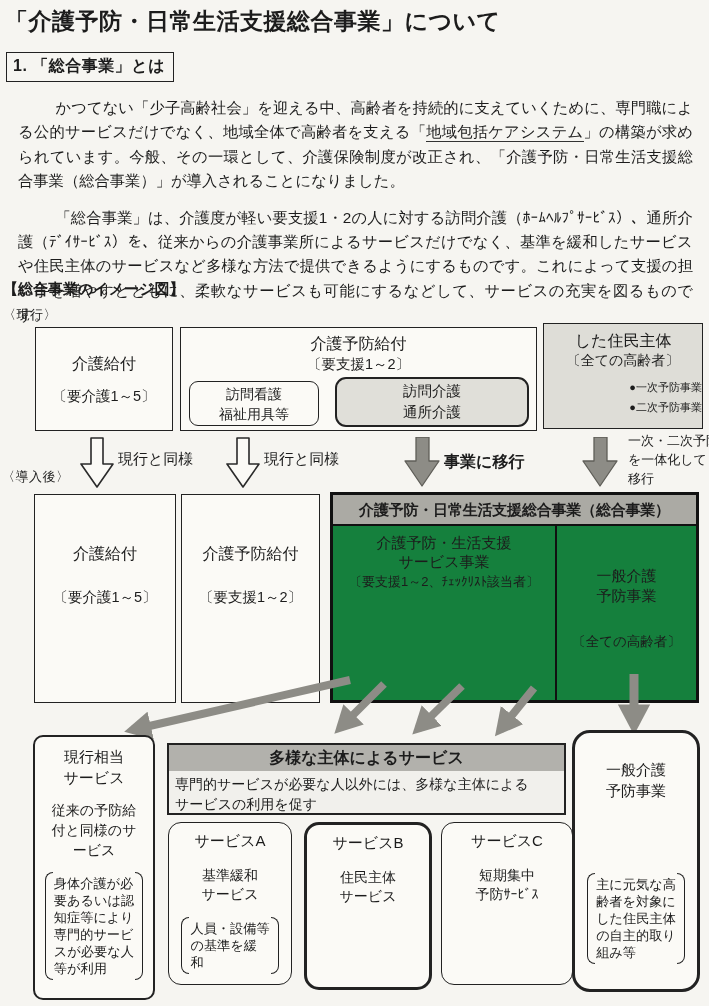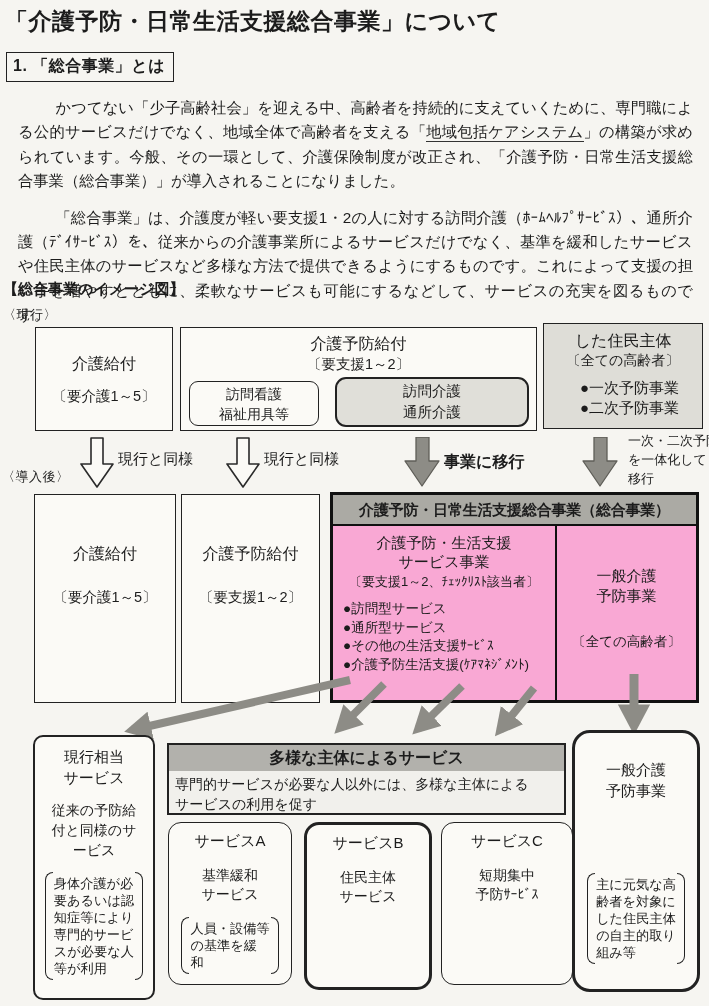--- a/index.html
+++ b/index.html
@@ -51,32 +51,32 @@
     position:absolute;left:8px;top:53px;width:130px;height:45px;
     border:1.6px solid #222;border-radius:9px;background:#fbfaf6;
     font-size:14px;line-height:20px;box-sizing:border-box;padding-top:2px;
   }
   .inner2{
     position:absolute;left:154px;top:49px;width:194px;height:50px;
     border:2.6px solid #222;border-radius:11px;background:#e0dfd9;
     font-size:14.5px;line-height:21px;box-sizing:border-box;padding-top:2px;
   }
   .g3{left:543px;top:323px;width:160px;height:106px;padding-top:6px;background:#deddd7;}
-  .g3 .blts{margin-top:9px;text-align:center;padding-left:13px;font-size:15px;line-height:19.5px;}
+  .g3 .blts{margin-top:9px;text-align:right;padding-left:13px;font-size:11px;line-height:19.5px;}
   
   .tr-label{font-size:15px;}
   .tr-label-b{font-size:16px;font-weight:bold;}
   .unify-label{font-size:13px;line-height:19px;width:95px;}
   
   .a1{left:34px;top:494px;width:142px;height:209px;padding-top:48px;}
   .a1 .bs{margin-top:24px;}
   .a2{left:181px;top:494px;width:139px;height:209px;padding-top:48px;}
   .a2 .bs{margin-top:24px;}
   .sogo{left:330px;top:492px;width:369px;height:211px;border:3px solid #111;
-        background:#f9a8d4;box-sizing:border-box;}
+        background:#15803d;box-sizing:border-box;}
   .sogo-header{
     height:29px;line-height:29px;background:#abaaa4;
     border-bottom:2.2px solid #111;
     font-size:15px;font-weight:bold;text-align:center;letter-spacing:-.2px;
   }
   .sogo-body{display:flex;height:calc(100% - 31px);}
   .sogo-left{width:222px;box-sizing:border-box;padding-top:7px;text-align:center;}
   .sogo-left .t1{font-size:15px;line-height:19px;}
   .sogo-left .sub{font-size:13px;line-height:18px;margin-top:2px;}
   .sogo-left .blts{text-align:left;padding-left:10px;margin-top:9px;
@@ -194,26 +194,20 @@
   <div class="bs">〔要支援1～2〕</div>
 </div>
 
 <div class="abs sogo">
   <div class="sogo-header">介護予防・日常生活支援総合事業（総合事業）</div>
   <div class="sogo-body">
     <div class="sogo-left">
       <div class="t1 pre">介護予防・生活支援
 サービス事業</div>
       <div class="sub">〔要支援1～2、ﾁｪｯｸﾘｽﾄ該当者〕</div>
-      <div class="blts">
-        <div>●訪問型サービス</div>
-        <div>●通所型サービス</div>
-        <div>●その他の生活支援ｻｰﾋﾞｽ</div>
-        <div>●介護予防生活支援(ｹｱﾏﾈｼﾞﾒﾝﾄ)</div>
-      </div>
     </div>
     <div class="sogo-right">
       <div class="t1 pre">一般介護
 予防事業</div>
       <div class="sub">〔全ての高齢者〕</div>
     </div>
   </div>
 </div>
 
 <svg class="abs" style="left:0;top:660px;" width="709" height="92" viewBox="0 0 709 92">

